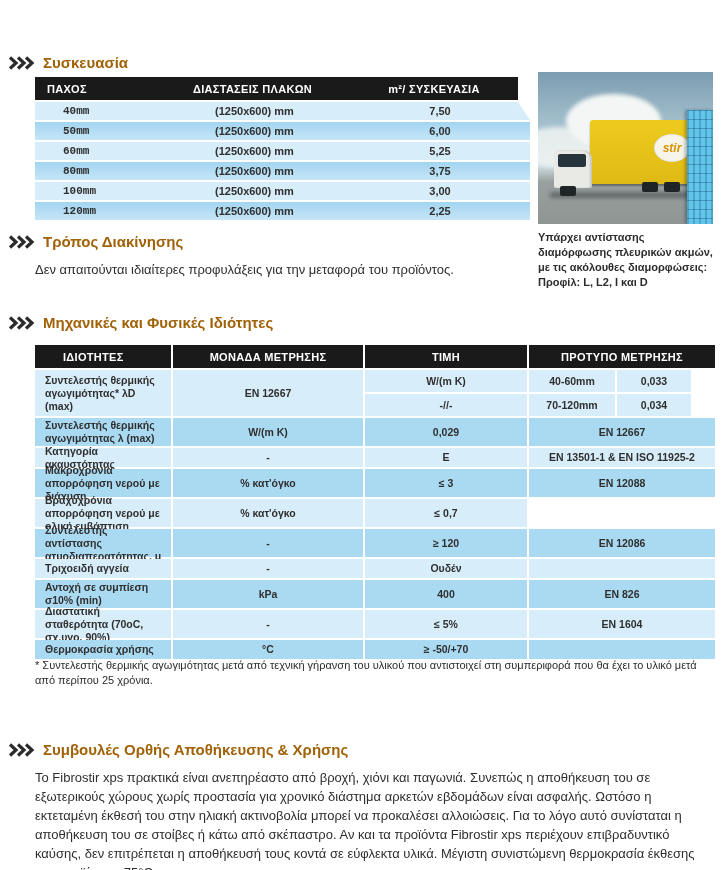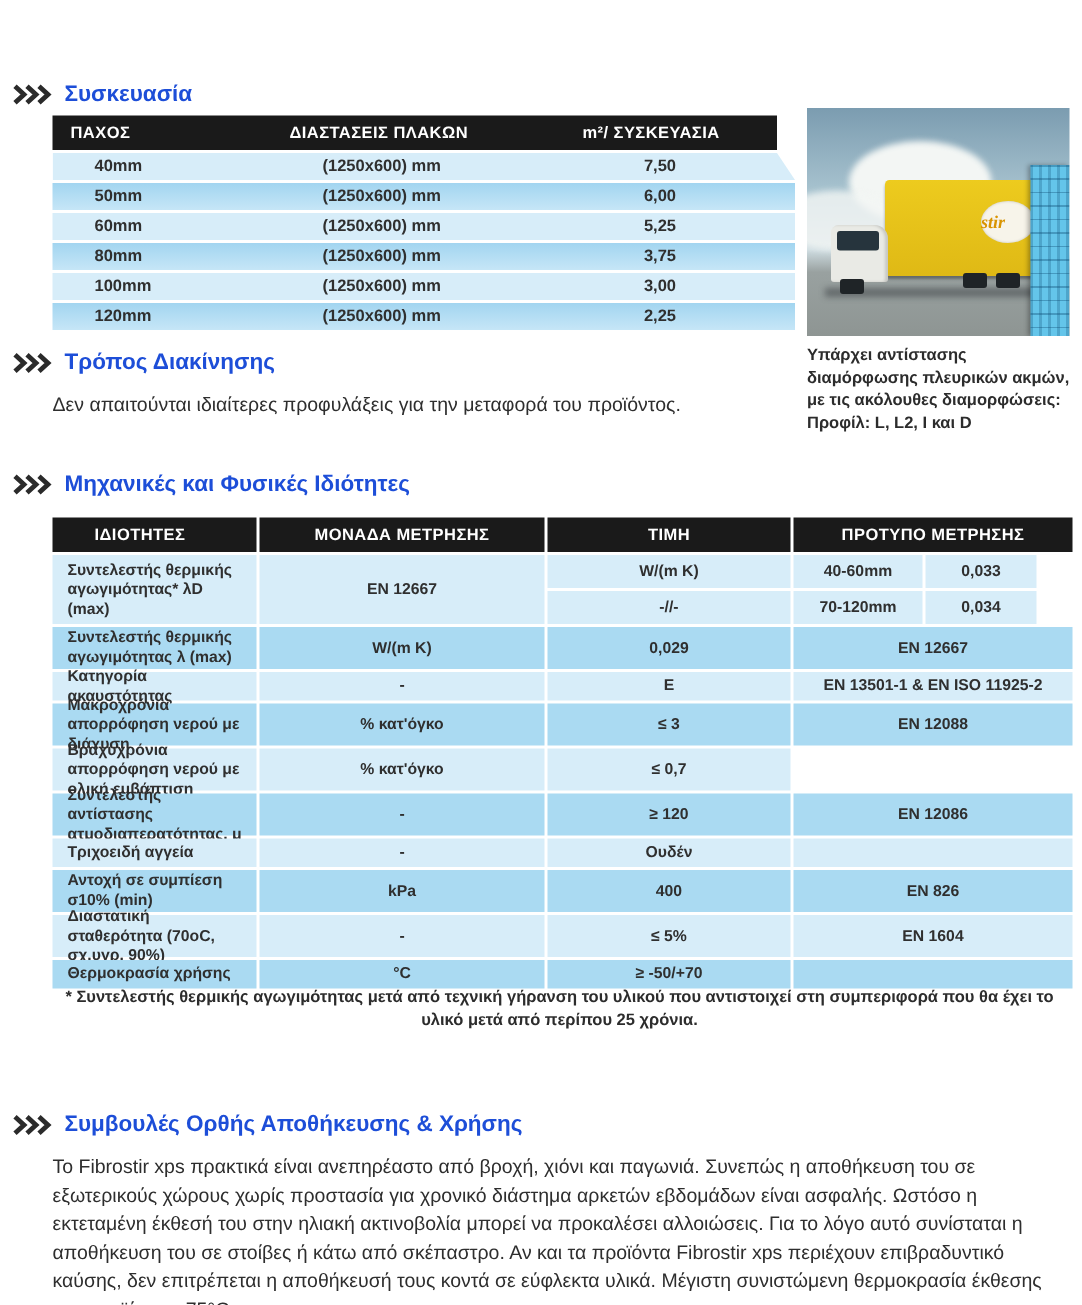--- a/index.html
+++ b/index.html
@@ -4,46 +4,46 @@
 <style>
   * { margin:0; padding:0; box-sizing:border-box; }
   html,body { background:#ffffff; }
   body { font-family:"Liberation Sans","DejaVu Sans",sans-serif; color:#2e2e2e; }
   .page { position:relative; width:721px; height:870px; background:#fff; overflow:hidden; }
 
   .title { position:absolute; left:8px; top:8px; font-size:21px; font-weight:bold; color:#454545; letter-spacing:.2px; }
 
   .sec-heading { position:absolute; left:8px; display:flex; align-items:center; gap:8px; }
   .sec-heading .chev { display:flex; align-items:center; }
-  .sec-label { font-size:15px; font-weight:bold; color:#1d4ed8; }
+  .sec-label { font-size:15px; font-weight:bold; color:#a16207; }
 
   
   .pack-table { position:absolute; left:35px; top:77px; width:495px; }
   .pack-header { display:grid; grid-template-columns:120px 195px 168px; width:483px; height:23px; background:#1a1a1a; }
   .pack-header .ph { color:#fff; font-size:11px; font-weight:bold; display:flex; align-items:center; letter-spacing:.3px; }
   .ph.c1 { padding-left:12px; }
   .ph.c2, .ph.c3 { justify-content:center; }
   .pack-row { display:grid; grid-template-columns:120px 195px 180px; height:18px; margin-top:2px; font-size:11px; font-weight:bold; color:#2f2f2f; }
   .pack-row > div { display:flex; align-items:center; }
-  .pack-row .cell-thickness { padding-left:28px; }
+  .pack-row .cell-thickness { padding-left:28px;font-family:Liberation Mono, monospace; }
   .pack-row .cell-dims { padding-left:60px; }
   .pack-row .cell-m2 { justify-content:center; }
   .row-light { background:#d7edf9; }
   .row-medium { background:linear-gradient(180deg,#a2d5f0 0%,#c6e6f7 100%); }
   .pack-row.first { clip-path:polygon(0 0,483px 0,100% 100%,0 100%); }
 
   
   .photo { position:absolute; left:538px; top:72px; width:175px; height:152px; overflow:hidden;
            background:linear-gradient(180deg,#7b9cb0 0%,#a9c4d0 38%,#cfdde2 62%,#99a1a0 72%,#8e9593 100%); }
   .cloud { position:absolute; background:#f3f6f4; border-radius:50%; filter:blur(2px); }
   .cloud.c1 { left:28px; top:22px; width:95px; height:55px; }
   .cloud.c2 { left:-20px; top:55px; width:80px; height:40px; opacity:.8; }
   .truck-box { position:absolute; left:52px; top:48px; width:108px; height:64px; background:linear-gradient(180deg,#edcb1e 0%,#dfb915 100%); border-radius:3px; box-shadow:0 2px 2px rgba(0,0,0,.35); }
   .truck-lines { position:absolute; left:14px; top:22px; width:52px; height:12px; font-size:4px; line-height:6px; color:#7a6708; overflow:hidden; }
-  .truck-logo { position:absolute; right:8px; top:14px; width:36px; height:28px; background:#f7f4ea; border-radius:50%; display:flex; align-items:center; box-shadow:inset 0 0 2px rgba(0,0,0,.2);font-family:Liberation Serif, serif; }
+  .truck-logo { position:absolute; right:8px; top:14px; width:36px; height:28px; background:#f7f4ea; border-radius:50%; display:flex; align-items:center; justify-content:center; box-shadow:inset 0 0 2px rgba(0,0,0,.2); }
   .truck-logo span { font-size:12px; font-weight:bold; font-style:italic; color:#d99400; }
   .truck-cab { position:absolute; left:16px; top:78px; width:38px; height:38px; background:#e9eae5; border-radius:5px 9px 2px 2px; box-shadow:inset -2px 0 2px rgba(0,0,0,.15); }
   .truck-cab .win { position:absolute; left:4px; top:4px; width:28px; height:13px; background:#26343d; border-radius:2px; }
   .wheel { position:absolute; width:16px; height:10px; background:#1f2427; border-radius:2px; }
   .wheel.w1 { left:22px; top:114px; }
   .wheel.w2 { left:104px; top:110px; }
   .wheel.w3 { left:126px; top:110px; }
   .truck-shadow { position:absolute; left:12px; top:120px; width:150px; height:6px; background:rgba(40,45,48,.45); filter:blur(2px); }
   .xps-panel { position:absolute; right:0; top:38px; width:26px; height:114px; background:#64c5ea;
                background-image:repeating-linear-gradient(180deg, rgba(10,70,110,.35) 0 1px, transparent 1px 9px),
@@ -63,21 +63,21 @@
   .prow .pc.name { justify-content:flex-start; text-align:left; padding:2px 6px 2px 10px; }
   .prow.h28 { grid-auto-rows:28px; }
   .prow.h19 { grid-auto-rows:19px; }
   .prow.special { grid-auto-rows:22px; }
   .prow.special .span2 { grid-row:1 / 3; }
   .valsplit { display:grid; grid-template-columns:86px 74px; column-gap:2px; height:100%; }
   .valsplit > div { display:flex; align-items:center; justify-content:center; }
   .light-cell { background:#d7edf9; }
   .medium-cell { background:#aadaf2; }
 
-  .footnote { position:absolute; left:35px; top:658px; width:676px; font-size:11px; font-weight:bold; color:#2c2c2c; line-height:15px;text-align:center; }
+  .footnote { position:absolute; left:35px; top:658px; width:676px; font-size:11px; font-weight:normal; color:#2c2c2c; line-height:15px; }
 </style>
 </head>
 <body>
 
 <div class="page">
 
 
   <div class="sec-heading" style="top:54px;">
     <span class="chev">
       <svg width="27" height="14" viewBox="0 0 27 14">

